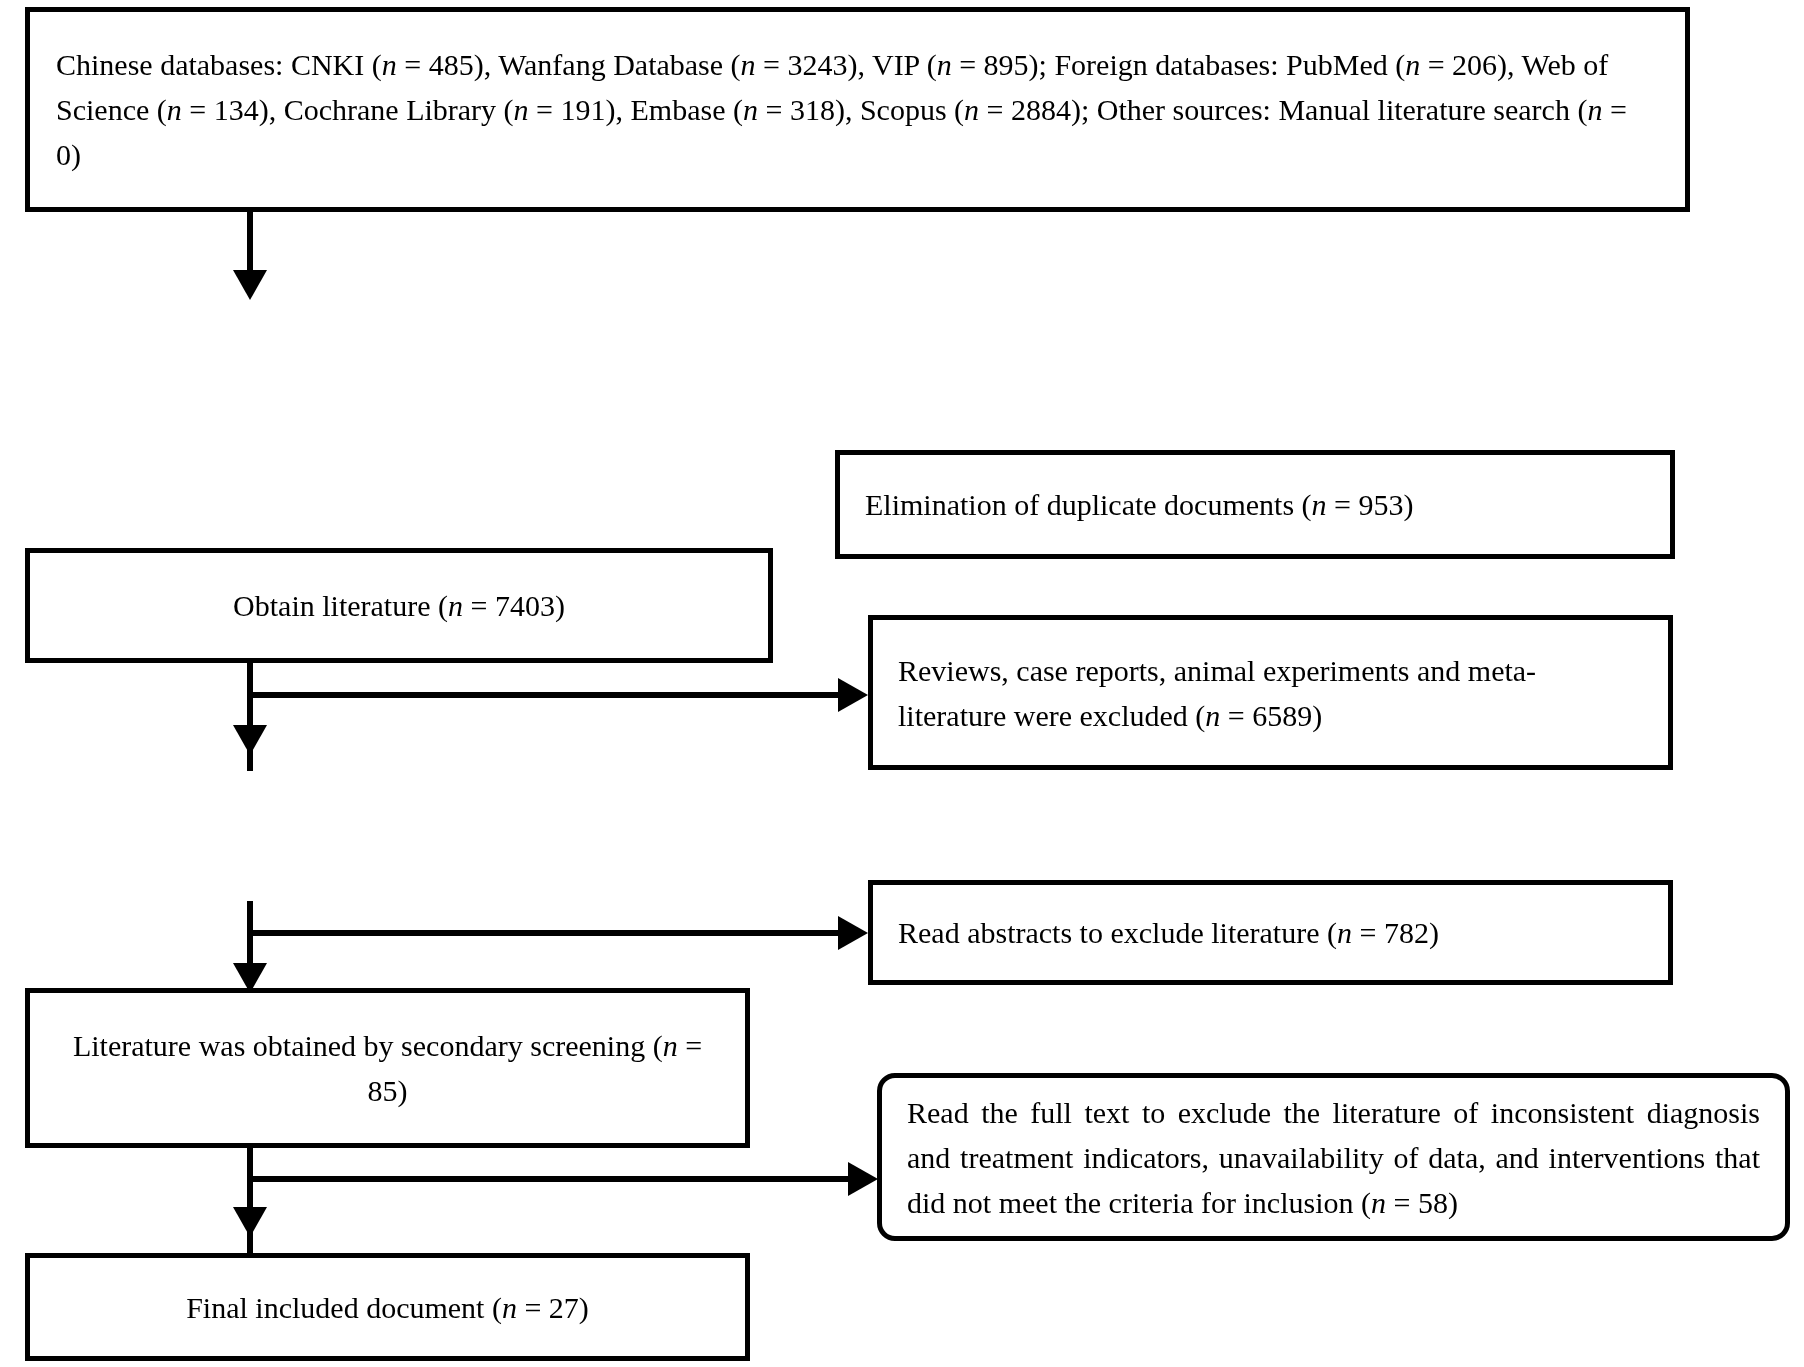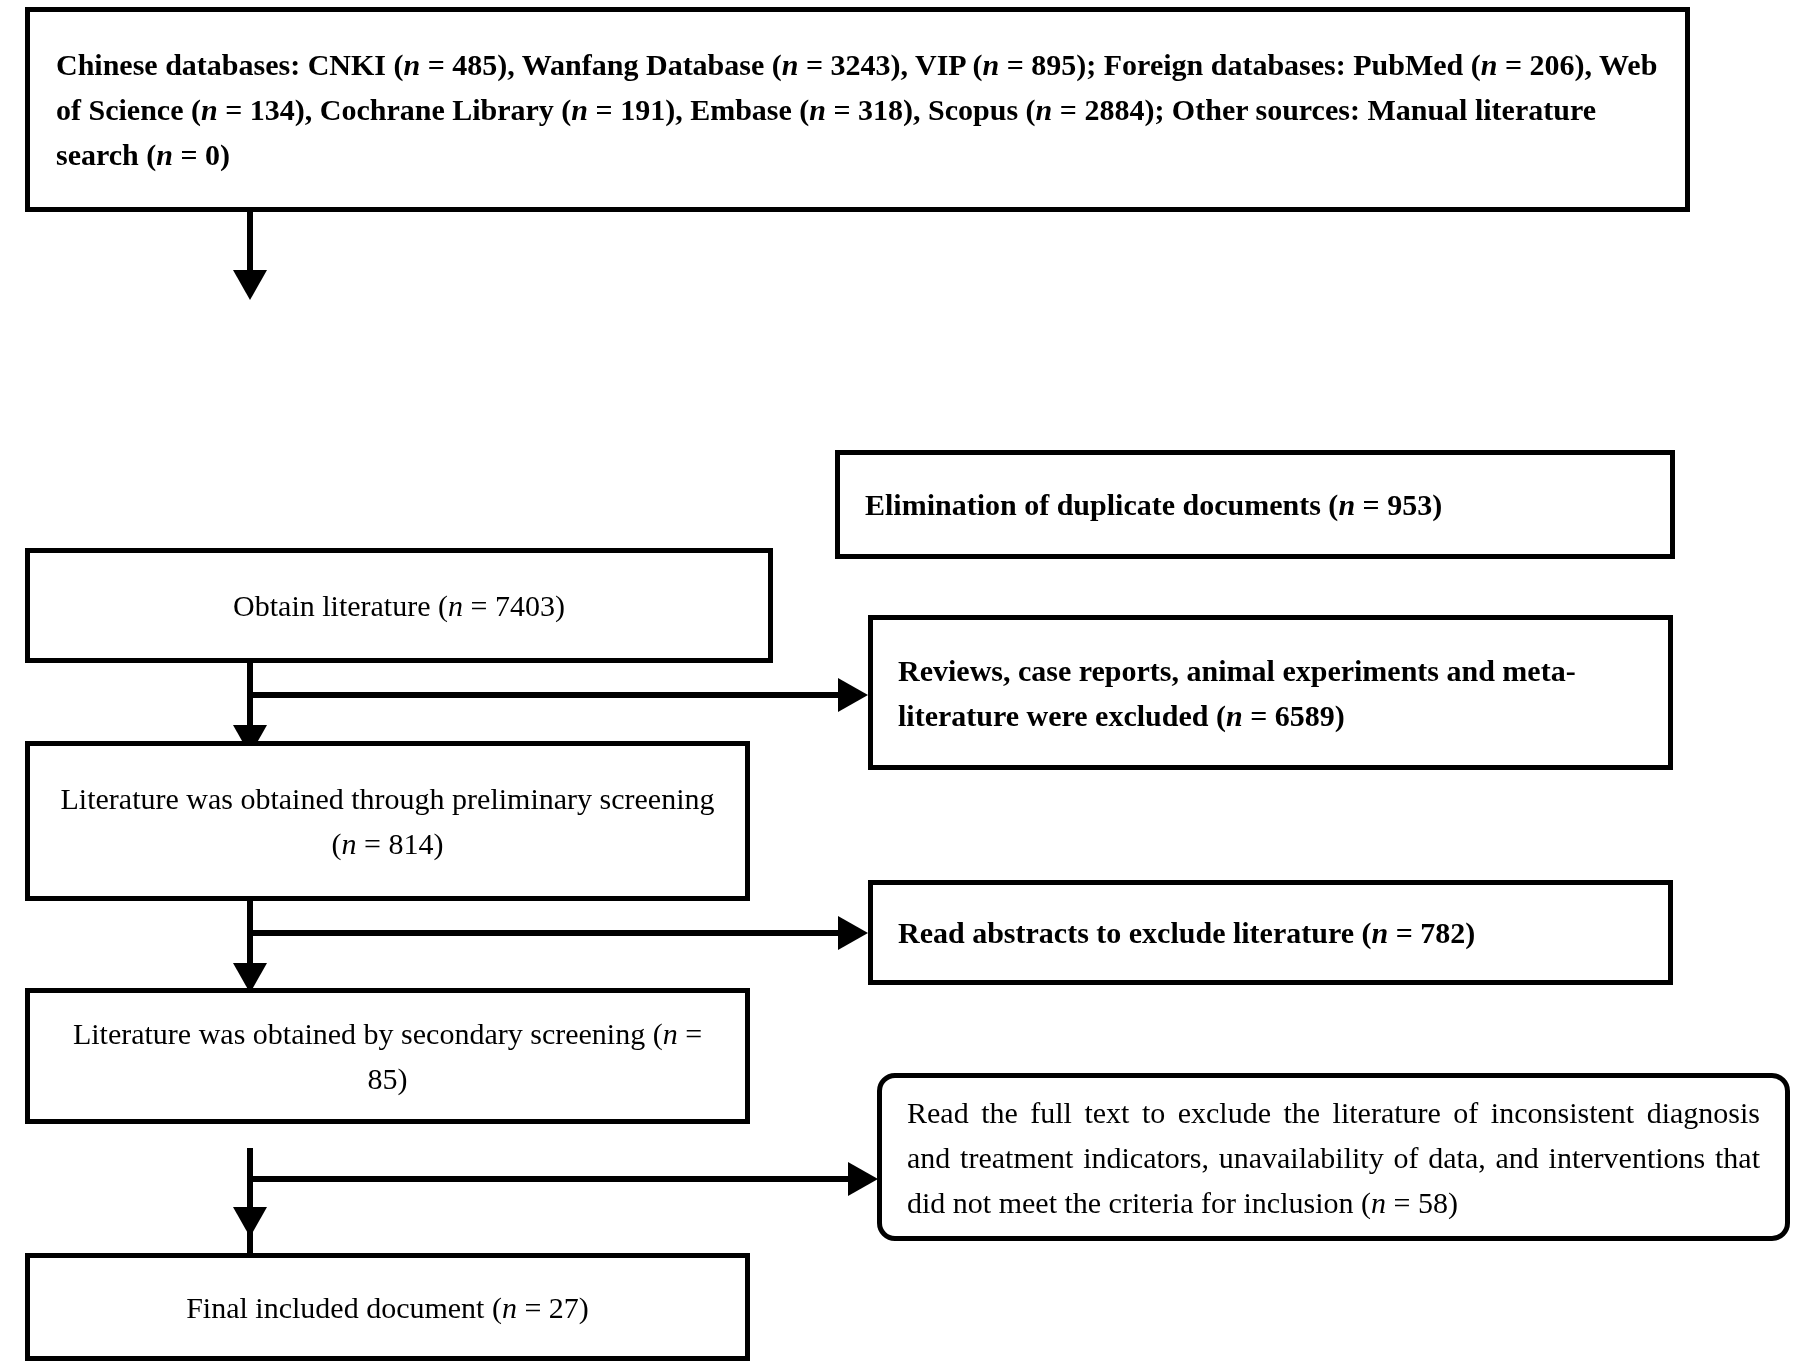--- a/index.html
+++ b/index.html
@@ -26,21 +26,21 @@
     justify-content: center;
   }
   .node .txt {
     display: block;
     width: 100%;
     font-size: 30px;
     line-height: 1.50;
     color: #000000;
   }
   .node.center .txt { text-align: center; }
-  .node.left   .txt { text-align: left; font-weight: bold; }
+  .node.left   .txt { text-align: left; }
   .node.just   .txt { text-align: justify; text-align-last: left; }
   .node .txt em { font-style: italic; }
 
   
   .vline {
     position: absolute;
     background: #000000;
     width: 6px;
   }
   .hline {
@@ -96,38 +96,33 @@
   <div class="arrow-down" style="left:233px; top:725px;"></div>
   <div class="hline" style="left:253px; top:692px; width:585px;"></div>
   <div class="arrow-right" style="left:838px; top:678px;"></div>
 
   <div class="node left" style="left:868px; top:615px; width:805px; height:155px; padding:0 25px;">
     <span class="txt">
       <span>Reviews, case reports, animal experiments and meta-literature were excluded (</span><em>n</em><span> = 6589)</span>
     </span>
   </div>
 
-  <div class="node center" style="left:25px; top:741px; width:725px; height:160px; padding:0 22px;">
-    <span class="txt">
-      <span>Literature was obtained through preliminary screening (</span><em>n</em><span> = 814)</span>
-    </span>
-  </div>
 
   <div class="vline" style="left:247px; top:901px; height:108px;"></div>
   <div class="arrow-down" style="left:233px; top:963px;"></div>
   <div class="hline" style="left:253px; top:930px; width:585px;"></div>
   <div class="arrow-right" style="left:838px; top:916px;"></div>
 
   <div class="node left" style="left:868px; top:880px; width:805px; height:105px; padding:0 25px;">
     <span class="txt">
       <span>Read abstracts to exclude literature (</span><em>n</em><span> = 782)</span>
     </span>
   </div>
 
-  <div class="node center" style="left:25px; top:988px; width:725px; height:136px; padding:0 22px;">
+  <div class="node center" style="left:25px; top:988px; width:725px; height:160px; padding:0 22px;">
     <span class="txt">
       <span>Literature was obtained by secondary screening (</span><em>n</em><span> = 85)</span>
     </span>
   </div>
 
   <div class="vline" style="left:247px; top:1148px; height:105px;"></div>
   <div class="arrow-down" style="left:233px; top:1207px;"></div>
   <div class="hline" style="left:253px; top:1176px; width:595px;"></div>
   <div class="arrow-right" style="left:848px; top:1162px;"></div>
 

